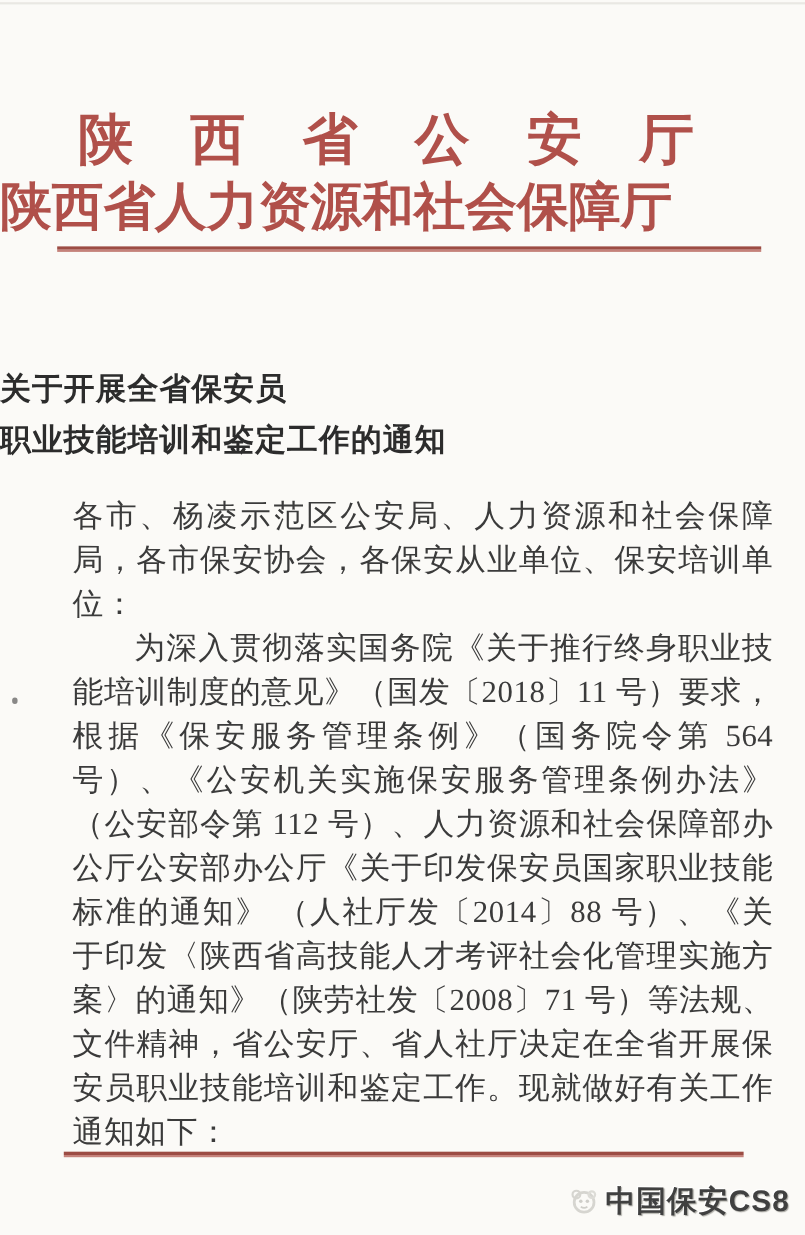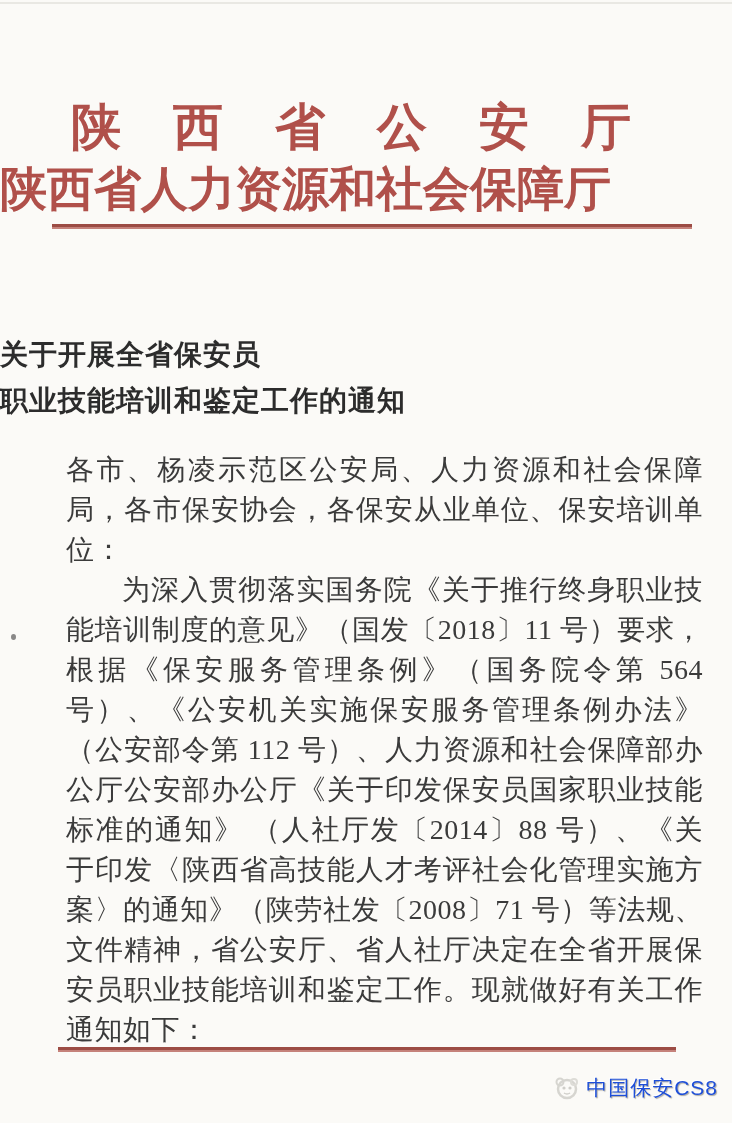--- a/index.html
+++ b/index.html
@@ -118,24 +118,24 @@
     position: absolute;
     top: 1074px;
     right: 14px;
     display: flex;
     align-items: center;
     gap: 6px;
   }
   .watermark-logo { display: inline-block; width: 28px; height: 26px; }
   .watermark-text {
     font-family: "Liberation Sans", "DejaVu Sans", sans-serif;
-    font-size: 21px;
-    font-weight: normal;
+    font-size: 27px;
+    font-weight: bold;
     letter-spacing: 1px;
-    color: #1d4ed8;
+    color: #404040;
     text-shadow: -1px -1px 0 #ffffff, 1px 1px 1px #a5a49e;
     white-space: nowrap;
   }
 </style>
 </head>
 <body>
 
 <div class="page">
 
   <div class="top-edge"></div>

